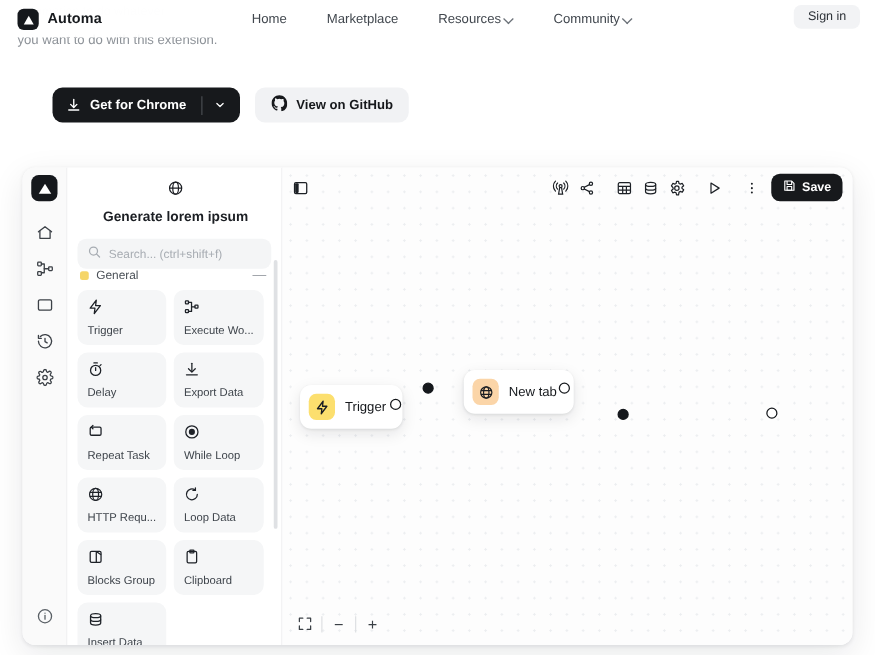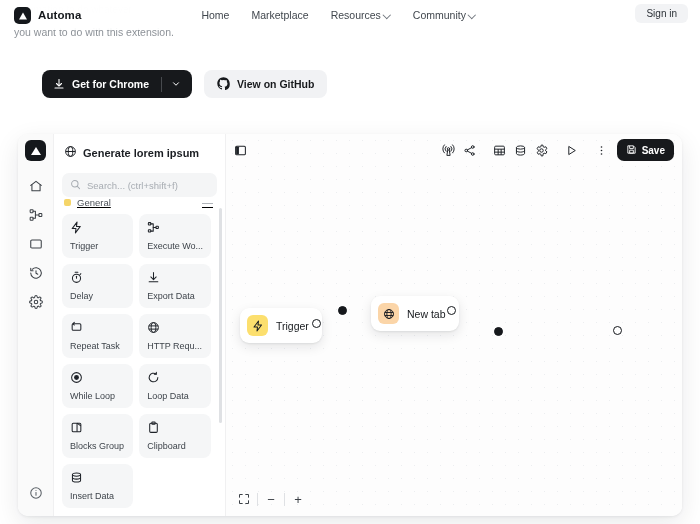--- a/index.html
+++ b/index.html
@@ -26,21 +26,21 @@
   .brand-logo::after {
     content: ""; position: absolute;
     left: 50%; top: 53%; transform: translate(-50%,-50%);
     width: 0; height: 0;
     border-left: 4.5px solid transparent;
     border-right: 4.5px solid transparent;
     border-bottom: 7.5px solid #ffffff;
   }
   .brand-name { font-size: 11.5px; font-weight: 700; color: #16191d; letter-spacing: .1px; }
 
-  .site-nav { display: flex; align-items: flex-end; gap: 22px; margin-left: 120px; }
+  .site-nav { display: flex; align-items: flex-end; gap: 32px; margin-left: 120px; }
   .nav-link {
     font-size: 10.5px; color: #41474e; cursor: pointer;
     display: flex; align-items: center; gap: 3px; white-space: nowrap;
   }
   .chev { display: inline-block; width: 7px; height: 7px; position: relative; top: -1px; }
   .chev::after {
     content: ""; position: absolute; left: 0; top: 1px;
     width: 4.5px; height: 4.5px;
     border-right: 1.2px solid #6b7178; border-bottom: 1.2px solid #6b7178;
     transform: rotate(45deg);
@@ -119,35 +119,35 @@
   }
   .rail-bottom { margin-top: auto; margin-bottom: 8px; }
 
   
   .blocks-panel {
     width: 172px; height: 100%; background: #ffffff;
     border-right: 1px solid #f0f0f1;
     padding: 10px 8px 0 8px; flex: none;
     position: relative; overflow: hidden;
   }
-  .wf-title { display: flex; align-items: center; gap: 6px; margin-bottom: 11px; padding-left: 2px; }
+  .wf-title { display: flex; align-items: center; gap: 6px; margin-bottom: 11px; padding-left: 2px; flex-direction: column; }
   .wf-title-text { font-size: 11px; font-weight: 700; color: #1b1e23; }
   .search-box {
     display: flex; align-items: center; gap: 6px;
     background: #f4f5f6; border-radius: 7px;
     height: 24px; padding: 0 8px; 
   }
   .search-box input {
     border: none; outline: none; background: transparent;
     font-family: inherit; font-size: 9.5px; color: #5a6066; width: 100%;
   }
   .search-box input::placeholder { color: #a7acb2; }
   .cat-row {
     display: flex; align-items: center; gap: 6px;
-    padding: 0 4px 0 2px; margin-bottom: 6px; text-decoration: underline;
+    padding: 0 4px 0 2px; margin-bottom: 6px;
   }
   .cat-dot { width: 7px; height: 7px; border-radius: 2px; background: #f5d569; flex: none; }
   .cat-label { font-size: 9.5px; color: #4a5057; font-weight: 400; }
   .cat-minus { margin-left: auto; color: #9ba0a6; font-size: 11px; line-height: 1; cursor: pointer; }
   .blocks-grid {
     display: grid; grid-template-columns: 1fr 1fr; gap: 6px;
     padding-right: 6px;
   }
   .block-card {
     background: #f5f6f7; border-radius: 8px;
@@ -427,37 +427,37 @@
           <svg width="13" height="13" viewBox="0 0 24 24" fill="none" stroke="#1e2228" stroke-width="1.9" stroke-linecap="round" stroke-linejoin="round">
             <path d="M6 5h12a2 2 0 0 1 2 2v8a2 2 0 0 1-2 2H6a2 2 0 0 1-2-2V7a2 2 0 0 1 2-2z"></path>
             <path d="M8 2.5L5.5 5 8 7.5"></path>
           </svg>
         </span>
         <span class="block-label">Repeat Task</span>
       </div>
 
       <div class="block-card">
         <span class="block-icon">
+          <svg width="13" height="13" viewBox="0 0 24 24" fill="none" stroke="#1e2228" stroke-width="1.9">
+            <circle cx="12" cy="12" r="9"></circle>
+              <circle cx="12" cy="12" r="4.5" fill="#1e2228" stroke="none"></circle>
+          </svg>
+        </span>
+        <span class="block-label">While Loop</span>
+      </div>
+
+      <div class="block-card">
+        <span class="block-icon">
           <svg width="13" height="13" viewBox="0 0 24 24" fill="none" stroke="#1e2228" stroke-width="1.8">
             <circle cx="12" cy="12" r="9"></circle>
               <path d="M3.5 9h17M3.5 15h17"></path>
               <ellipse cx="12" cy="12" rx="4.3" ry="9"></ellipse>
           </svg>
         </span>
         <span class="block-label">HTTP Requ...</span>
-      </div>
-
-      <div class="block-card">
-        <span class="block-icon">
-          <svg width="13" height="13" viewBox="0 0 24 24" fill="none" stroke="#1e2228" stroke-width="1.9">
-            <circle cx="12" cy="12" r="9"></circle>
-              <circle cx="12" cy="12" r="4.5" fill="#1e2228" stroke="none"></circle>
-          </svg>
-        </span>
-        <span class="block-label">While Loop</span>
       </div>
 
       <div class="block-card">
         <span class="block-icon">
           <svg width="13" height="13" viewBox="0 0 24 24" fill="none" stroke="#1e2228" stroke-width="1.9" stroke-linecap="round">
             <path d="M20 12a8 8 0 1 1-3.2-6.4"></path>
               <path d="M17.2 2.5v3.6h-3.6"></path>
           </svg>
         </span>
         <span class="block-label">Loop Data</span>

